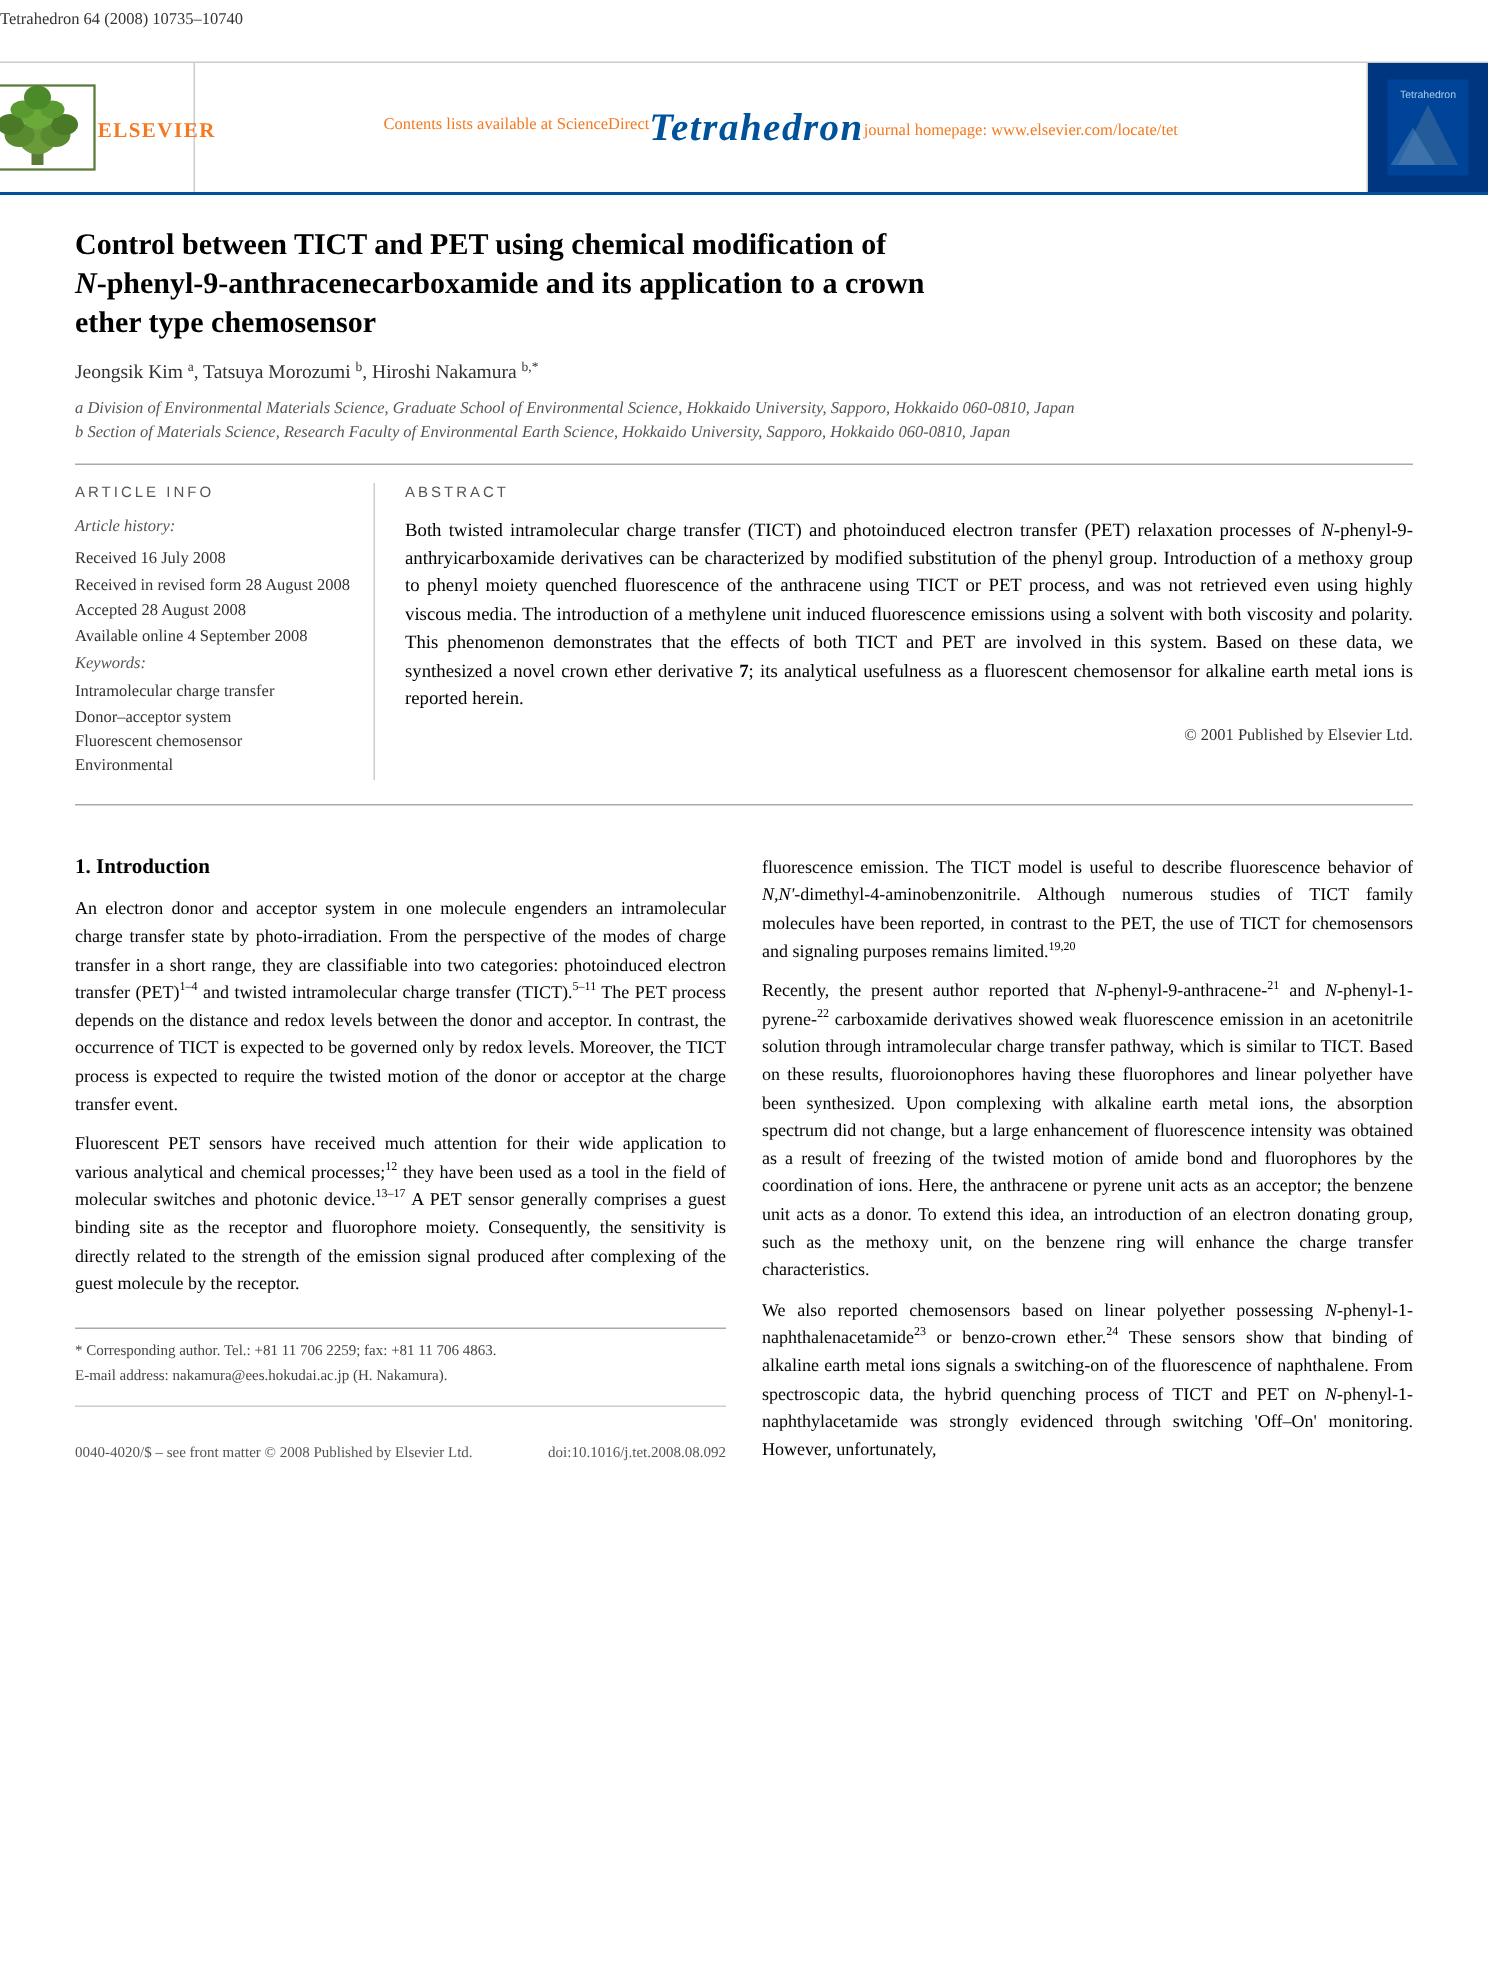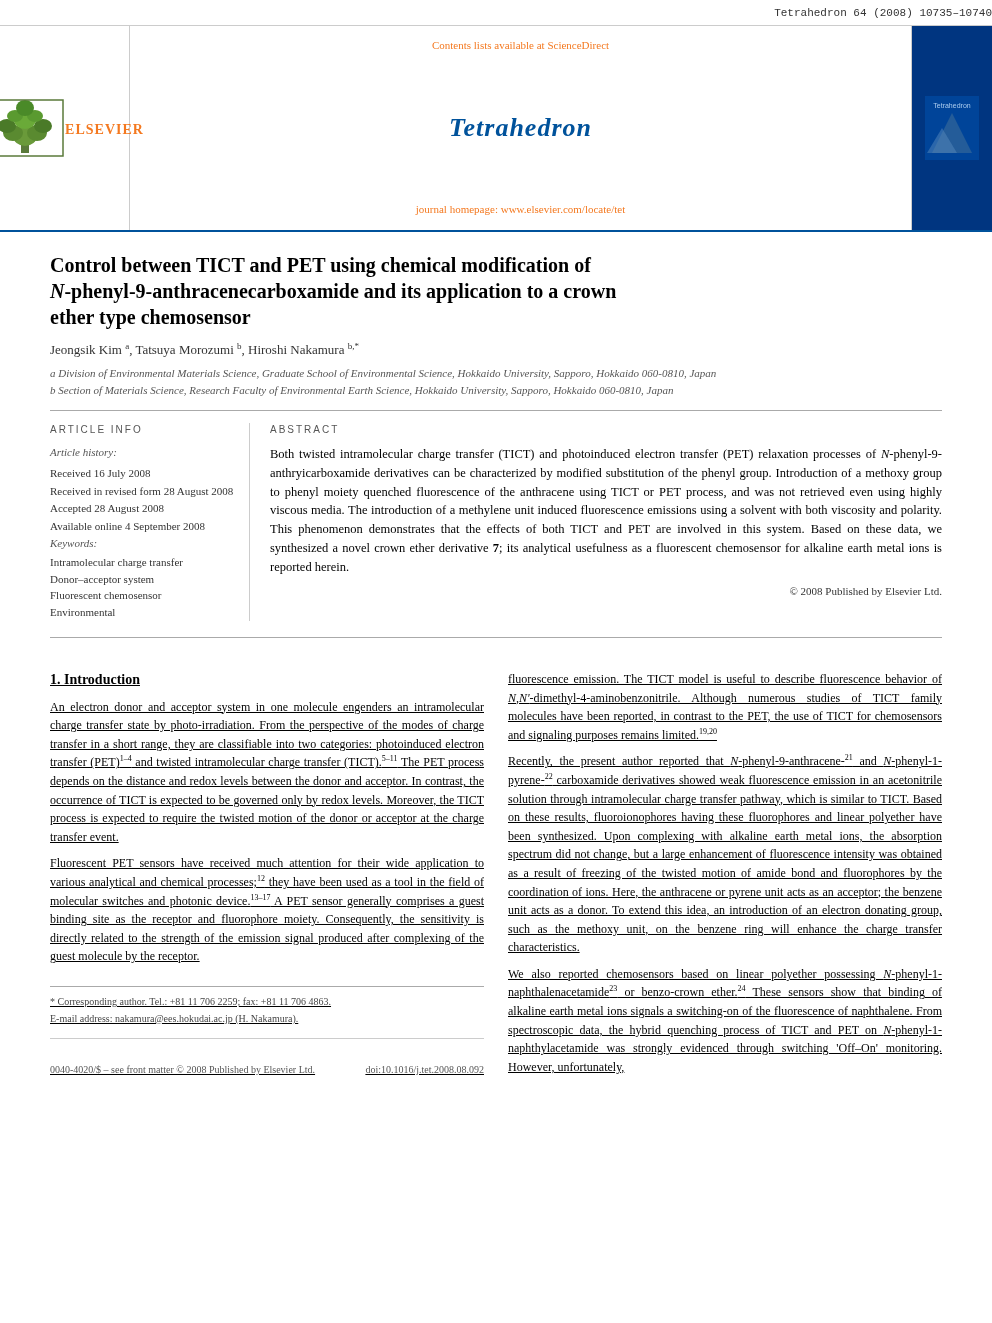--- a/index.html
+++ b/index.html
@@ -12,26 +12,25 @@
       font-size: 13px;
       line-height: 1.4;
     }
     .page-wrapper {
       width: 992px;
       background: #fff;
       padding: 0;
     }
     
     .top-bar {
-      text-align: right;
-      font-size: 11px;
-      color: #333;
-      padding: 6px 0 4px;
+      text-align: left;
+      font-size: 11px;
+      color: #333;
+      padding: 6px 0 20px;
       border-bottom: 1px solid #ccc;
-      font-family: Liberation Mono, monospace;
     }
     
     .journal-header {
       display: flex;
       align-items: stretch;
       border-bottom: 2px solid #00529b;
       padding: 0;
     }
     .journal-header-left {
       width: 130px;
@@ -52,26 +51,25 @@
     .elsevier-wordmark {
       font-size: 14px;
       font-weight: bold;
       color: #f47920;
       margin-top: 4px;
       letter-spacing: 1px;
     }
     .journal-header-center {
       flex: 1;
       display: flex;
-      flex-direction: column;
+      flex-direction: row;
       align-items: center;
       justify-content: center;
       padding: 12px 0;
       border-right: 1px solid #ccc;
-      gap: 48px;
     }
     .science-direct-link {
       font-size: 11px;
       color: #555;
       margin-bottom: 4px;
     }
     .science-direct-link span {
       color: #f47920;
     }
     .journal-title-main {
@@ -197,21 +195,20 @@
       font-size: 11px;
       text-align: right;
       margin-top: 8px;
       color: #333;
     }
     
     .body-two-col {
       display: flex;
       gap: 24px;
       margin-top: 32px;
-      text-decoration: underline;
     }
     .body-left {
       flex: 1;
     }
     .body-right {
       flex: 1;
     }
     .section-heading {
       font-size: 14px;
       font-weight: bold;
@@ -340,21 +337,21 @@
         <div class="keyword-item">Donor–acceptor system</div>
         <div class="keyword-item">Fluorescent chemosensor</div>
         <div class="keyword-item">Environmental</div>
       </div>
 
       <div class="abstract-col">
         <div class="section-label">ABSTRACT</div>
         <div class="abstract-text">
           Both twisted intramolecular charge transfer (TICT) and photoinduced electron transfer (PET) relaxation processes of <em>N</em>-phenyl-9-anthryicarboxamide derivatives can be characterized by modified substitution of the phenyl group. Introduction of a methoxy group to phenyl moiety quenched fluorescence of the anthracene using TICT or PET process, and was not retrieved even using highly viscous media. The introduction of a methylene unit induced fluorescence emissions using a solvent with both viscosity and polarity. This phenomenon demonstrates that the effects of both TICT and PET are involved in this system. Based on these data, we synthesized a novel crown ether derivative <strong>7</strong>; its analytical usefulness as a fluorescent chemosensor for alkaline earth metal ions is reported herein.
         </div>
-        <div class="copyright-line">© 2008 Published by Elsevier Ltd.</div>
+        <div class="copyright-line">© 2001 Published by Elsevier Ltd.</div>
       </div>
     </div>
 
     <hr class="divider-line">
 
     <div class="body-two-col">
 
       <div class="body-left">
         <div class="section-heading">1. Introduction</div>
 

